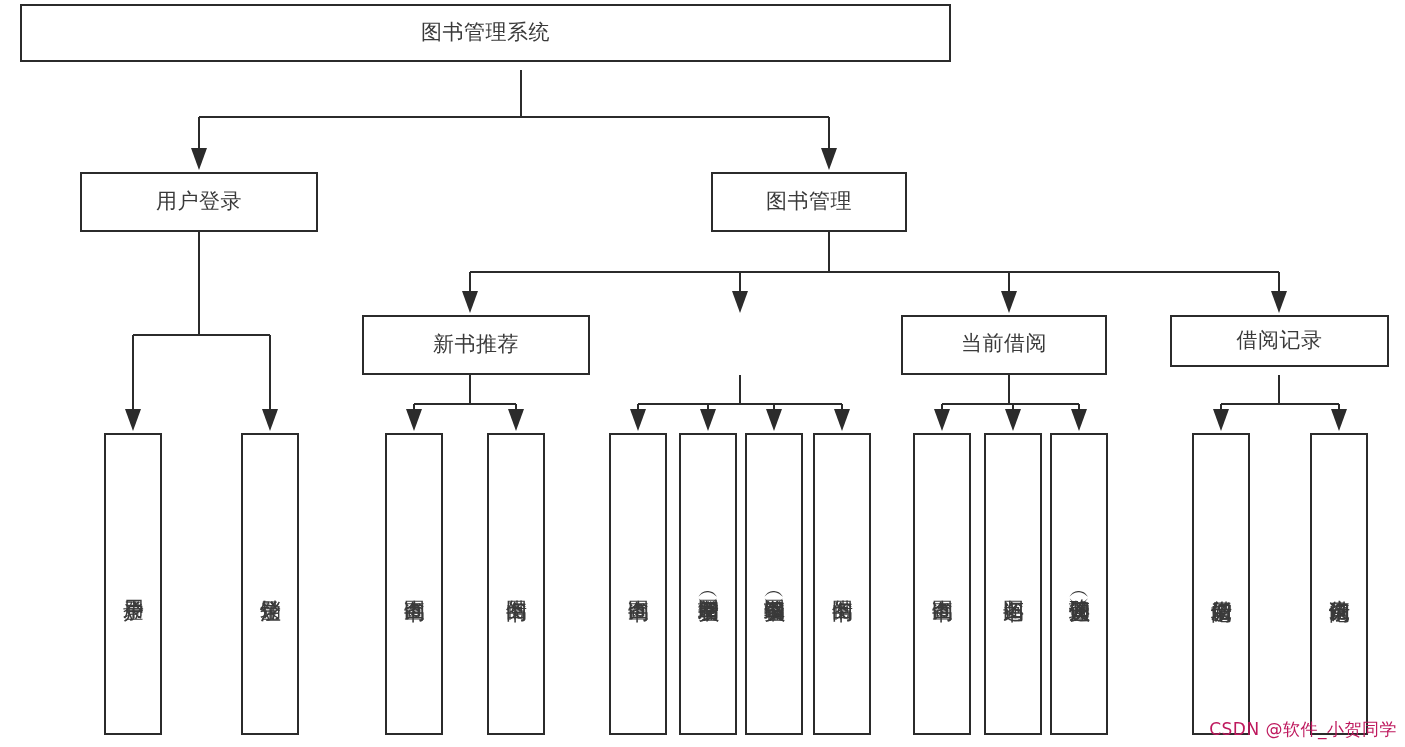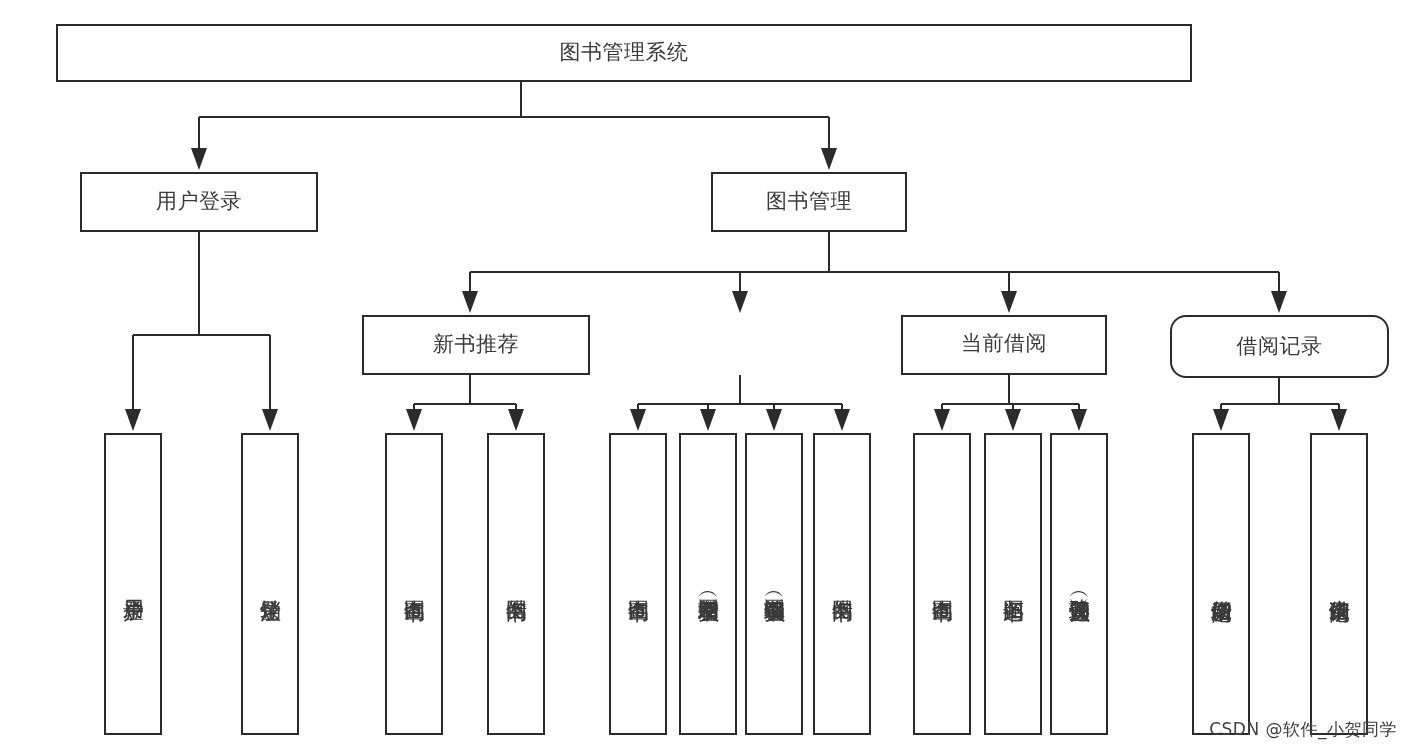--- a/index.html
+++ b/index.html
@@ -56,21 +56,21 @@
     writing-mode: vertical-rl;
     text-orientation: upright;
     white-space: nowrap;
     display: block;
   }
   #watermark {
     position: absolute;
     right: 8px;
     bottom: 6px;
     font-size: 17px;
-    color: #404040;
+    color: #be185d;
     white-space: nowrap;
     letter-spacing: 0.5px;
   }
 </style>
 </head>
 <body>
 
 <div id="diagram-root">
 
   <svg id="edge-layer" viewBox="0 0 1405 747" width="1405" height="747">
@@ -121,38 +121,38 @@
       <line x1="1079" y1="404" x2="1079" y2="410" stroke="#2b2b2b" stroke-width="2.6" shape-rendering="crispEdges"></line>
       <polygon points="1071,409 1087,409 1079,431" fill="#2b2b2b"></polygon>
       <line x1="1279" y1="375" x2="1279" y2="404" stroke="#2b2b2b" stroke-width="2.6" shape-rendering="crispEdges"></line>
       <line x1="1221" y1="404" x2="1339" y2="404" stroke="#2b2b2b" stroke-width="2.6" shape-rendering="crispEdges"></line>
       <line x1="1221" y1="404" x2="1221" y2="410" stroke="#2b2b2b" stroke-width="2.6" shape-rendering="crispEdges"></line>
       <polygon points="1213,409 1229,409 1221,431" fill="#2b2b2b"></polygon>
       <line x1="1339" y1="404" x2="1339" y2="410" stroke="#2b2b2b" stroke-width="2.6" shape-rendering="crispEdges"></line>
       <polygon points="1331,409 1347,409 1339,431" fill="#2b2b2b"></polygon>
     </svg>
 
-  <div class="node horiz" style="left:20px; top:24px; width:1136px; height:58px;margin-left:36px;">
+  <div class="node horiz" style="left:20px; top:4px; width:931px; height:58px;">
     <span>图书管理系统</span>
   </div>
 
   <div class="node horiz" style="left:80px; top:172px; width:238px; height:60px;">
     <span>用户登录</span>
   </div>
   <div class="node horiz" style="left:711px; top:172px; width:196px; height:60px;">
     <span>图书管理</span>
   </div>
 
   <div class="node horiz" style="left:362px; top:315px; width:228px; height:60px;">
     <span>新书推荐</span>
   </div>
   <div class="node horiz" style="left:901px; top:315px; width:206px; height:60px;font-family:Liberation Mono, monospace;">
     <span>当前借阅</span>
   </div>
-  <div class="node horiz" style="left:1170px; top:315px; width:219px; height:63px;border-radius:16px;">
+  <div class="node horiz" style="left:1170px; top:315px; width:219px; height:52px;">
     <span>借阅记录</span>
   </div>
 
   <div class="node vert" style="left:104px; top:433px; width:58px; height:302px;">
     <span class="vtext">用户登录</span>
   </div>
   <div class="node vert" style="left:241px; top:433px; width:58px; height:302px;">
     <span class="vtext">注销登录</span>
   </div>
 

